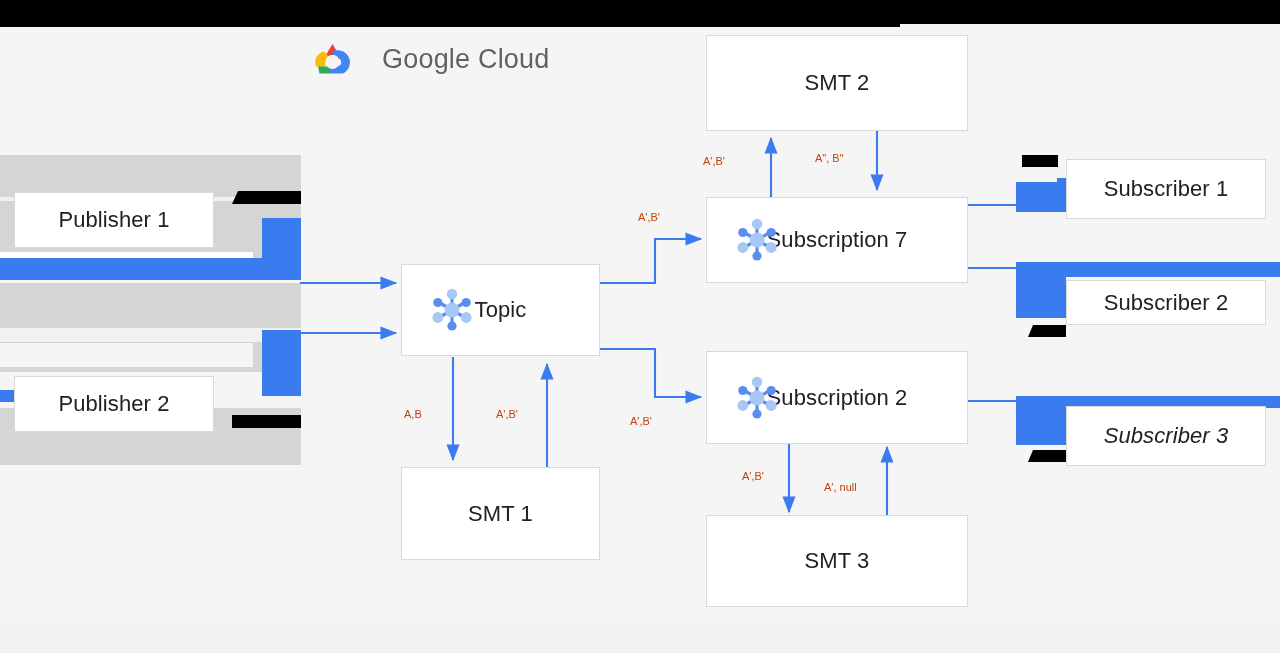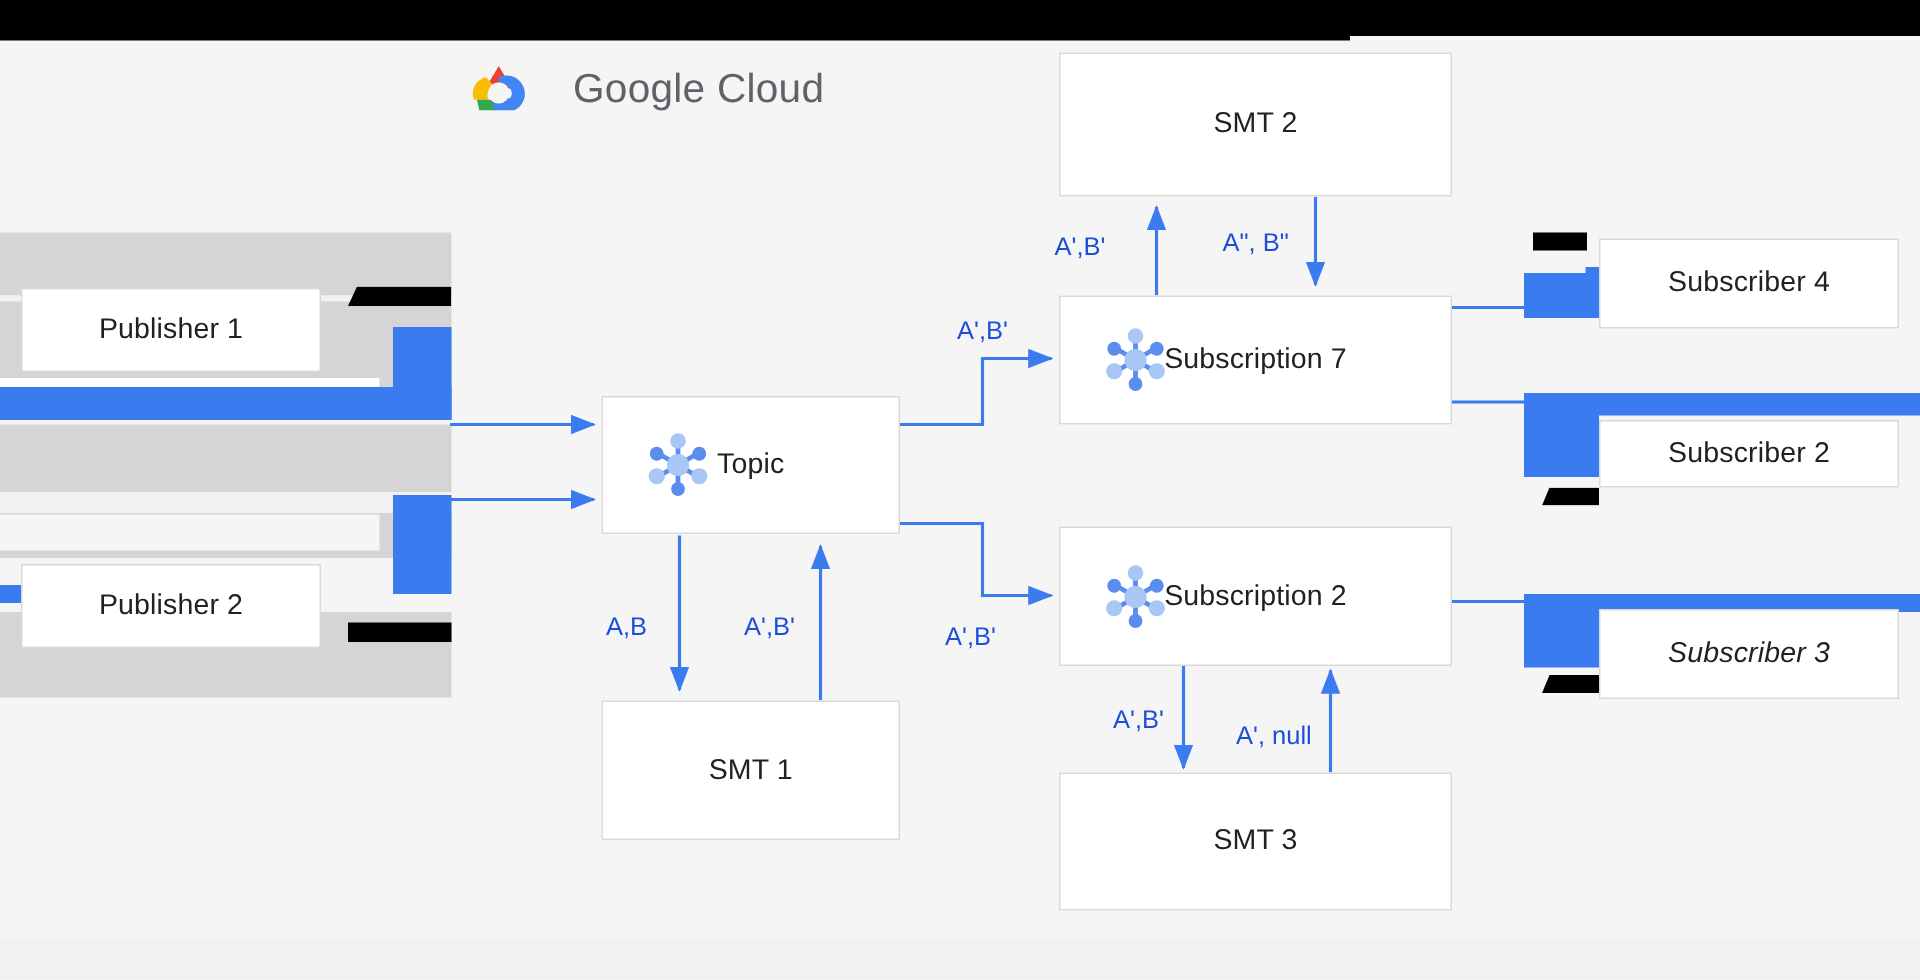--- a/index.html
+++ b/index.html
@@ -22,33 +22,33 @@
   .band{position:absolute;background:#d5d5d5;}
   .artifact-black{position:absolute;background:#000;}
   .artifact-blue{position:absolute;background:#3b7bf0;}
   .artifact-white{position:absolute;background:#fff;}
   .artifact-lgray{position:absolute;background:#f5f5f5;}
 
   
   .node{
     position:absolute;background:#ffffff;border:1px solid #d9d9d9;
     box-sizing:border-box;display:flex;align-items:center;
-    color:#202124;font-size:19px;letter-spacing:.1px;
+    color:#202124;font-size:22px;letter-spacing:.1px;
   }
   .node .lbl{width:100%;text-align:center;}
   .node.with-icon .lbl{text-align:center;}
 
   .icon-pubsub{position:absolute;left:22px;top:50%;transform:translateY(-50%);
     width:56px;height:56px;}
 
   
   .wires{position:absolute;left:0;top:0;width:1280px;height:653px;pointer-events:none;}
 
   
-  .elabel{position:absolute;font-size:17px;color:#1d4ed8;white-space:nowrap;}
+  .elabel{position:absolute;font-size:11px;color:#c2410c;white-space:nowrap;}
 
   
   .gc-logo{position:absolute;left:310px;top:40px;display:flex;align-items:center;gap:26px;}
   .gc-word{font-size:27px;color:#5f6368;letter-spacing:.2px;}
 </style>
 </head>
 <body>
 
 <div class="stage">
 
@@ -219,21 +219,21 @@
       <circle cx="42.2" cy="35.5" r="5.4" fill="#a8c7f5"></circle>
     </svg>
     <span class="lbl">Subscription 2</span>
   </div>
 
   <div class="node" style="left:706px;top:515px;width:262px;height:92px;">
     <span class="lbl">SMT 3</span>
   </div>
 
   <div class="node" style="left:1066px;top:159px;width:200px;height:60px;">
-    <span class="lbl">Subscriber 4</span>
+    <span class="lbl">Subscriber 1</span>
   </div>
 
   <div class="node" style="left:1066px;top:280px;width:200px;height:45px;">
     <span class="lbl">Subscriber 2</span>
   </div>
 
   <div class="node" style="left:1066px;top:406px;width:200px;height:60px;font-style:italic;">
     <span class="lbl">Subscriber 3</span>
   </div>
 

